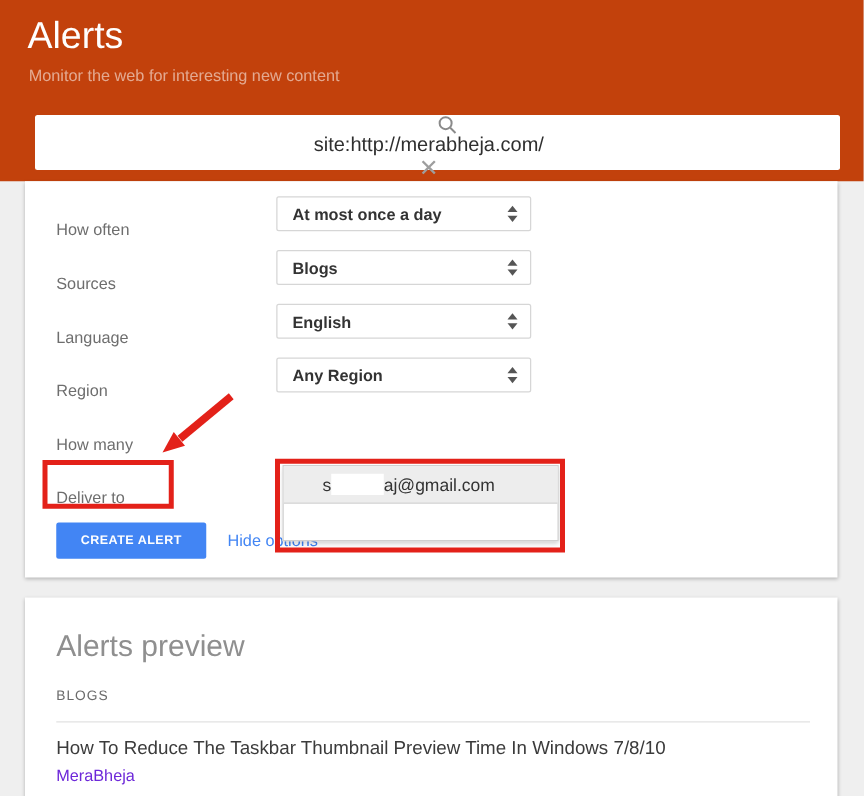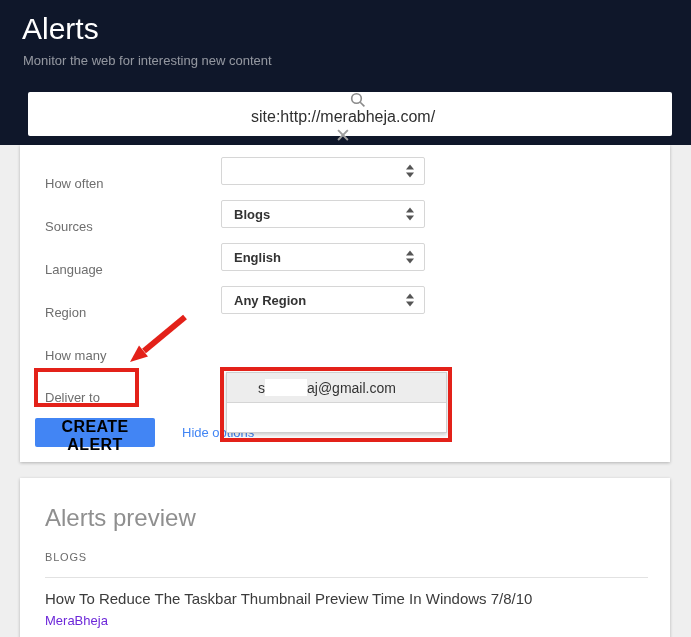--- a/index.html
+++ b/index.html
@@ -6,21 +6,21 @@
   html,body { width:691px; height:637px; }
   body {
     font-family:"Liberation Sans", sans-serif;
     background:#efefef;
     position:relative;
     overflow:hidden;
   }
   
   .header {
     position:absolute; left:0; top:0; width:691px; height:145px;
-    background:#0f172a;
+    background:#c2410c;
   }
   .header h1 {
     position:absolute; left:22px; top:12px;
     color:#ffffff; font-size:30px; font-weight:400;
   }
   .header .subtitle {
     position:absolute; left:23px; top:53px;
     color:rgba(255,255,255,0.55); font-size:13px;
   }
   .search-bar {
@@ -60,24 +60,24 @@
   }
   .spinner {
     position:absolute; right:10px; top:50%; transform:translateY(-50%);
     display:flex; flex-direction:column; align-items:center;
   }
   .tri-up { width:0; height:0; border-left:4px solid transparent;
     border-right:4px solid transparent; border-bottom:5px solid #555; margin-bottom:3px; }
   .tri-down { width:0; height:0; border-left:4px solid transparent;
     border-right:4px solid transparent; border-top:5px solid #555; }
   .create-btn {
-    position:absolute; left:15px; top:273px; width:120px; height:29px;
-    background:#4285f4; color:#000000; border:none; border-radius:2px;
+    position:absolute; left:25px; top:273px; width:120px; height:29px;
+    background:#4285f4; color:#ffffff; border:none; border-radius:2px;
     font-family:"Liberation Sans", sans-serif;
-    font-size:16px; font-weight:bold; letter-spacing:0.4px; cursor:pointer;
+    font-size:10px; font-weight:bold; letter-spacing:0.4px; cursor:pointer;
   }
   .hide-link {
     position:absolute; left:162px; top:280px;
     color:#4285f4; font-size:13px; cursor:pointer; z-index:1;
   }
   
   .deliver-panel {
     position:absolute; left:226px; top:372px; width:221px; height:61px;
     background:#ffffff; border:1px solid #cfcfcf;
     box-shadow:0 2px 4px rgba(0,0,0,0.2); z-index:5;
@@ -133,20 +133,21 @@
     </svg>
     <input class="search-input" type="text" value="site:http://merabheja.com/" style="">
     <span class="clear-x">✕</span>
   </div>
 </div>
 
 <div class="card form-card">
 
   <div class="form-row-label" style="top:19px">How often</div>
   <div class="select-box" style="top:12px">
+    <span class="val">At most once a day</span>
     <span class="spinner">
         <span class="tri-up"></span>
         <span class="tri-down"></span>
       </span>
   </div>
 
   <div class="form-row-label" style="top:62px">Sources</div>
   <div class="select-box" style="top:55px">
     <span class="val">Blogs</span>
     <span class="spinner">

